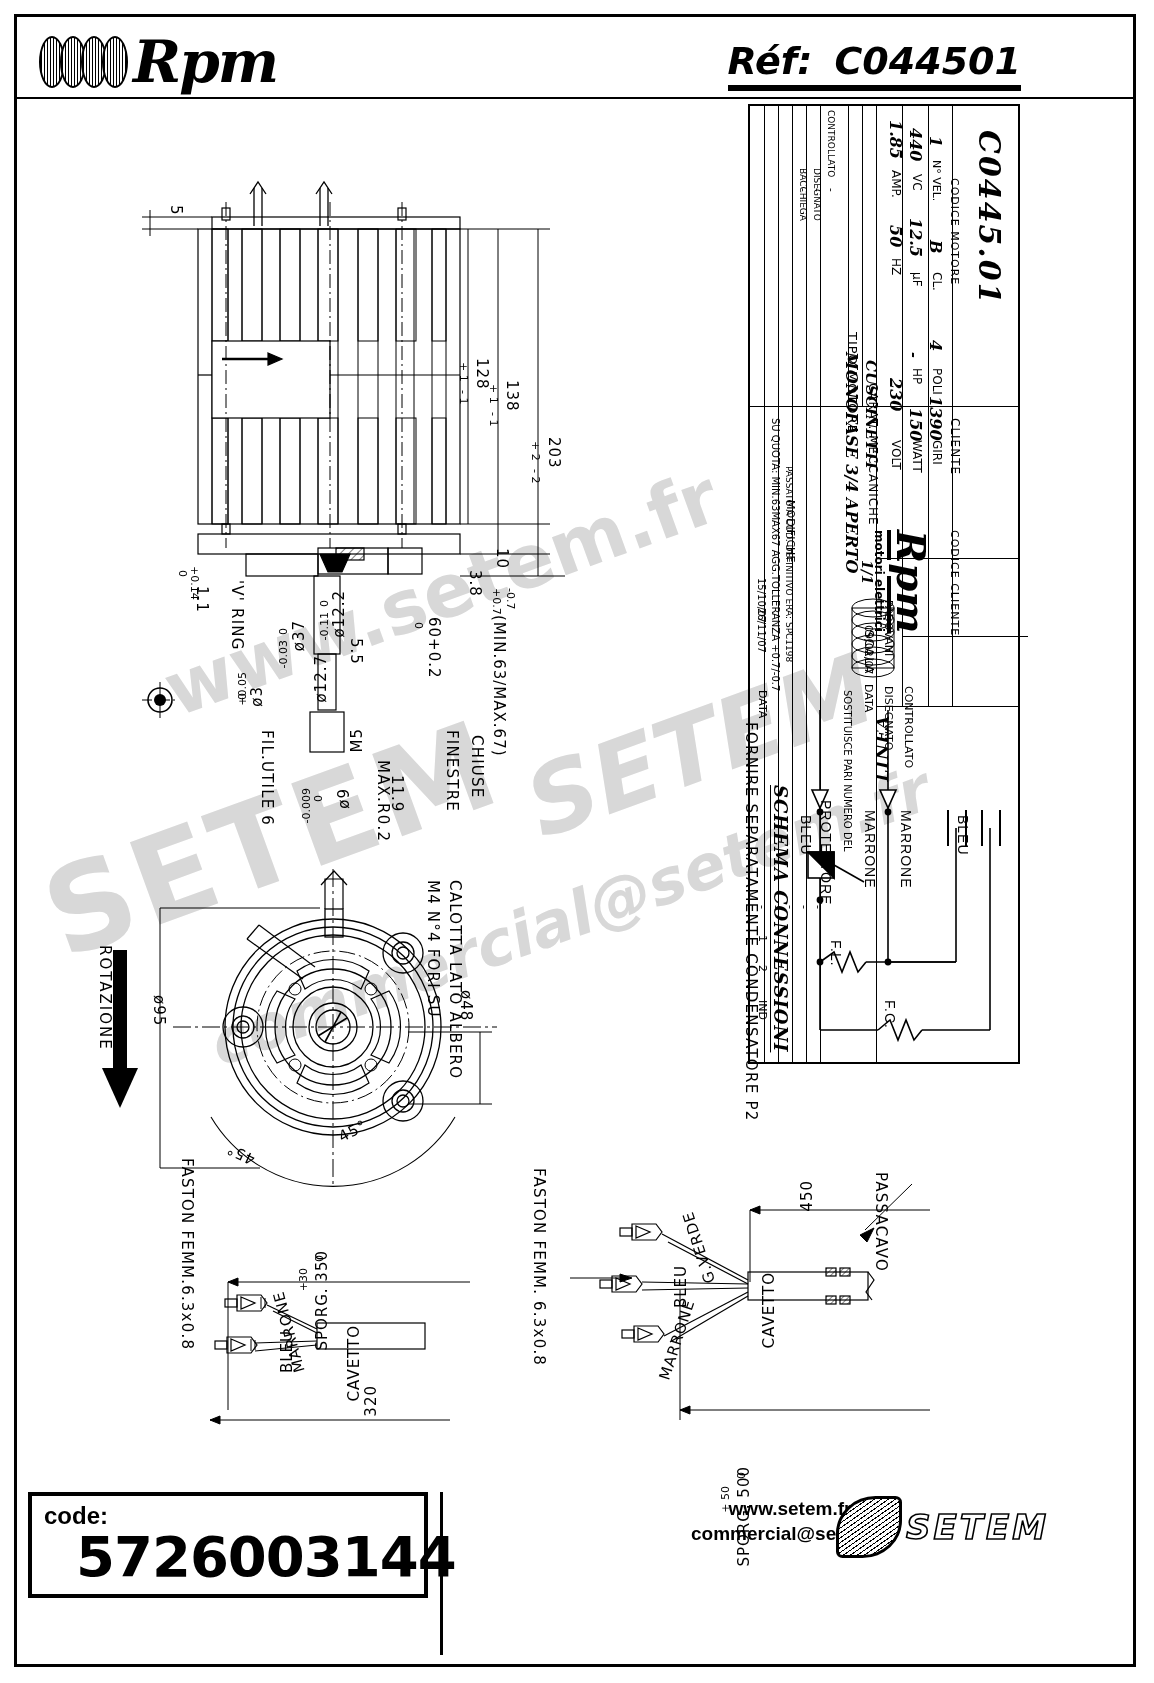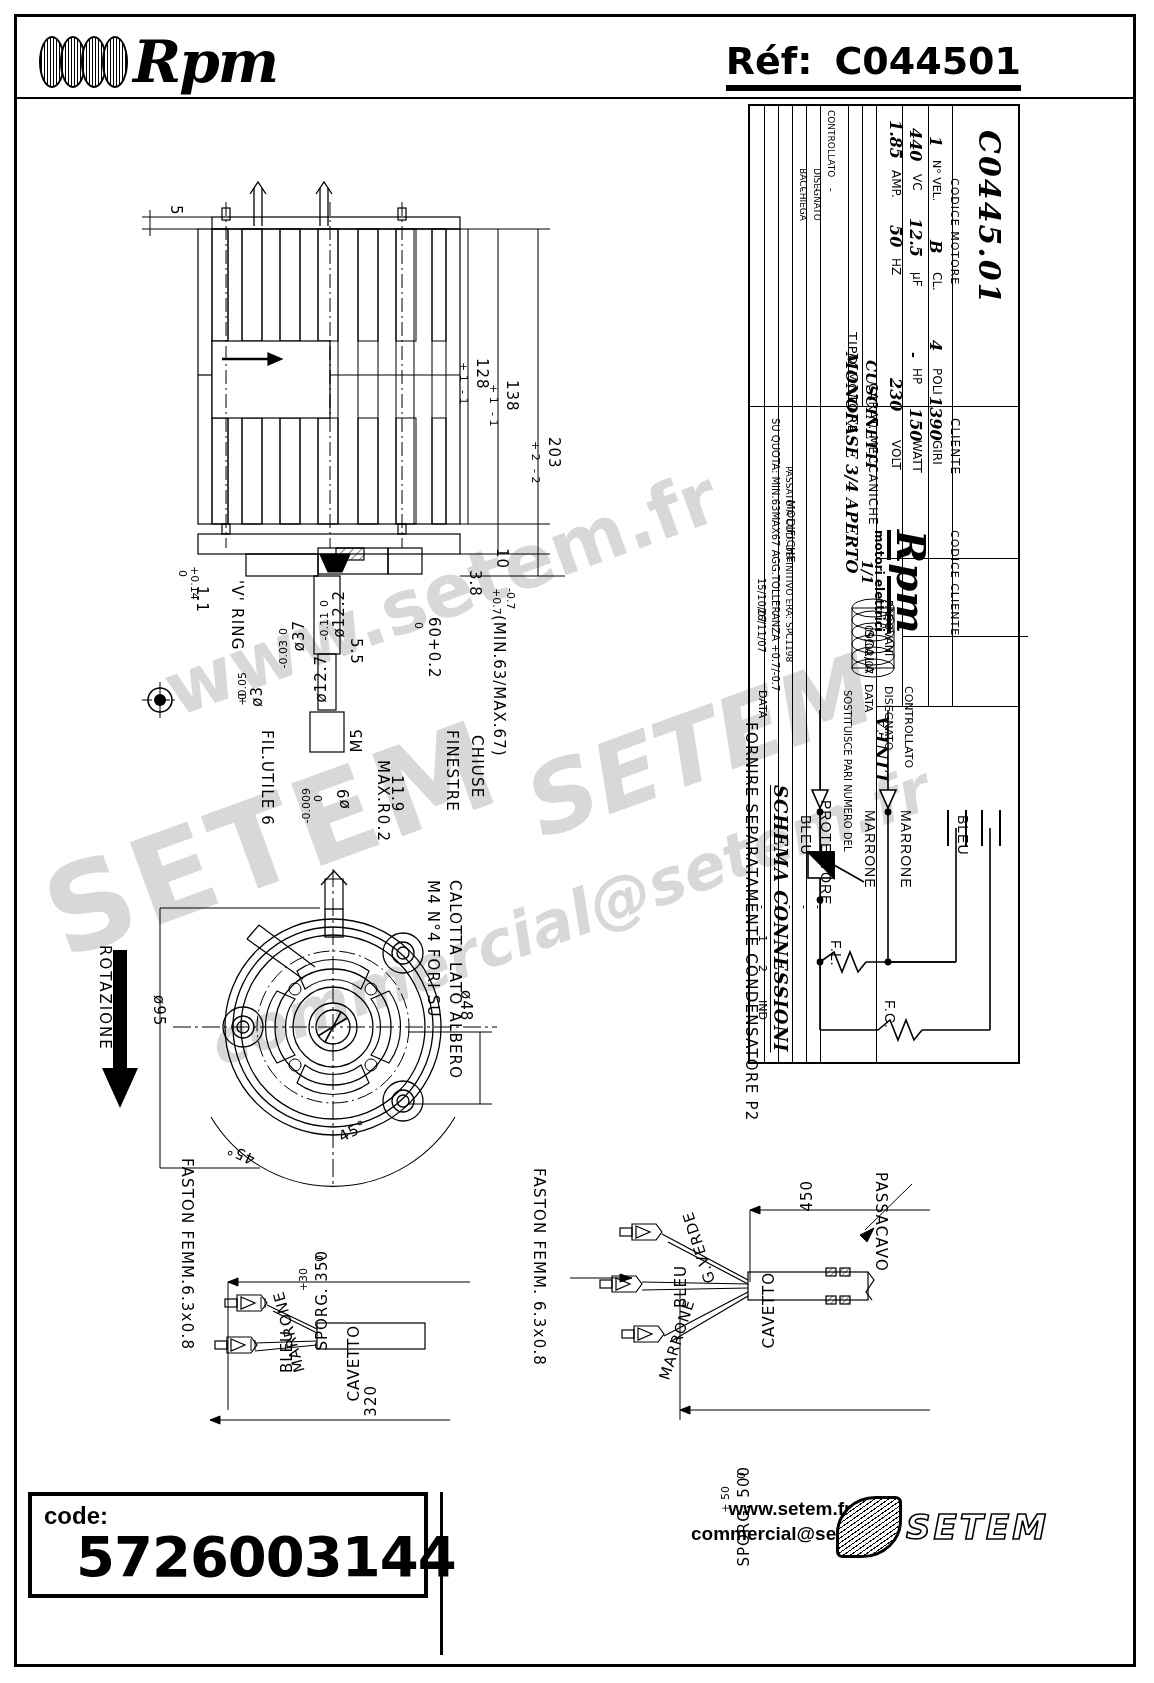--- a/index.html
+++ b/index.html
@@ -29,21 +29,21 @@
     width:22px;height:48px;border:2px solid #000;border-radius:50%/50%;
     margin-right:-5px;background:
       repeating-linear-gradient(to right,#000 0 1px,#fff 1px 3px);
   }
   #logo-rpm .word{
     font-family:"DejaVu Serif", serif;font-style:italic;font-weight:bold;
     font-size:58px;line-height:52px;margin-left:10px;letter-spacing:-2px;
   }
   #ref-box{position:absolute;right:112px;top:22px;text-align:left;}
   #ref-box .line{
-    font-family:"DejaVu Sans", sans-serif;font-weight:bold;
+    font-family:"DejaVu Sans", sans-serif;font-style:italic;font-weight:bold;
     font-size:38px;letter-spacing:0px;border-bottom:6px solid #000;padding-bottom:2px;
   }
   #ref-box .lbl{margin-right:22px;}
 
   
   .wm{
     position:absolute;color:#d8d8d8;font-weight:bold;pointer-events:none;
     font-family:"DejaVu Sans", sans-serif;user-select:none;
   }
   #wm1{left:36px;top:770px;font-size:120px;transform:rotate(-20deg);letter-spacing:4px;}

